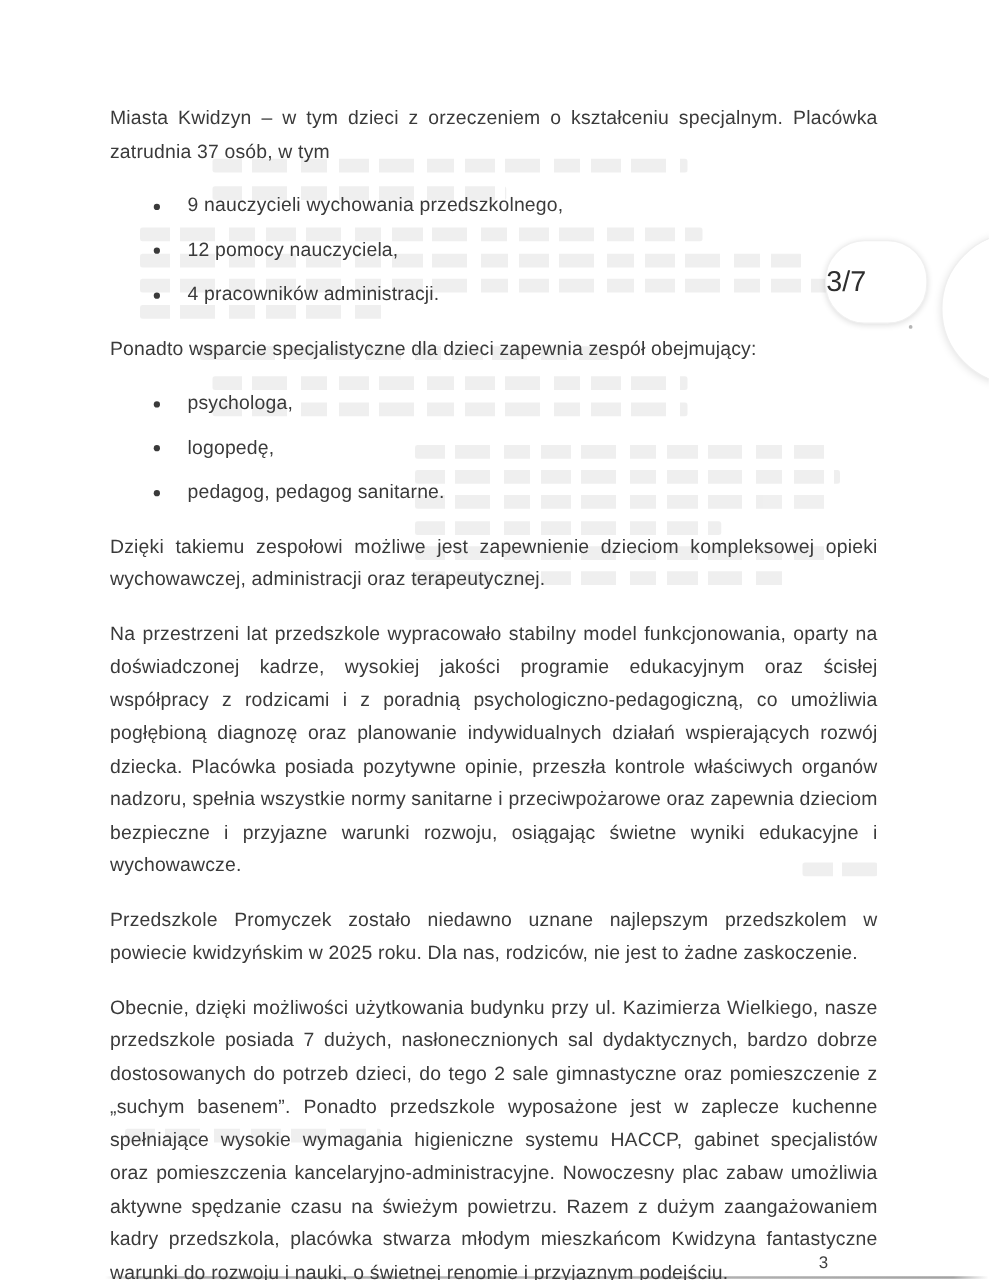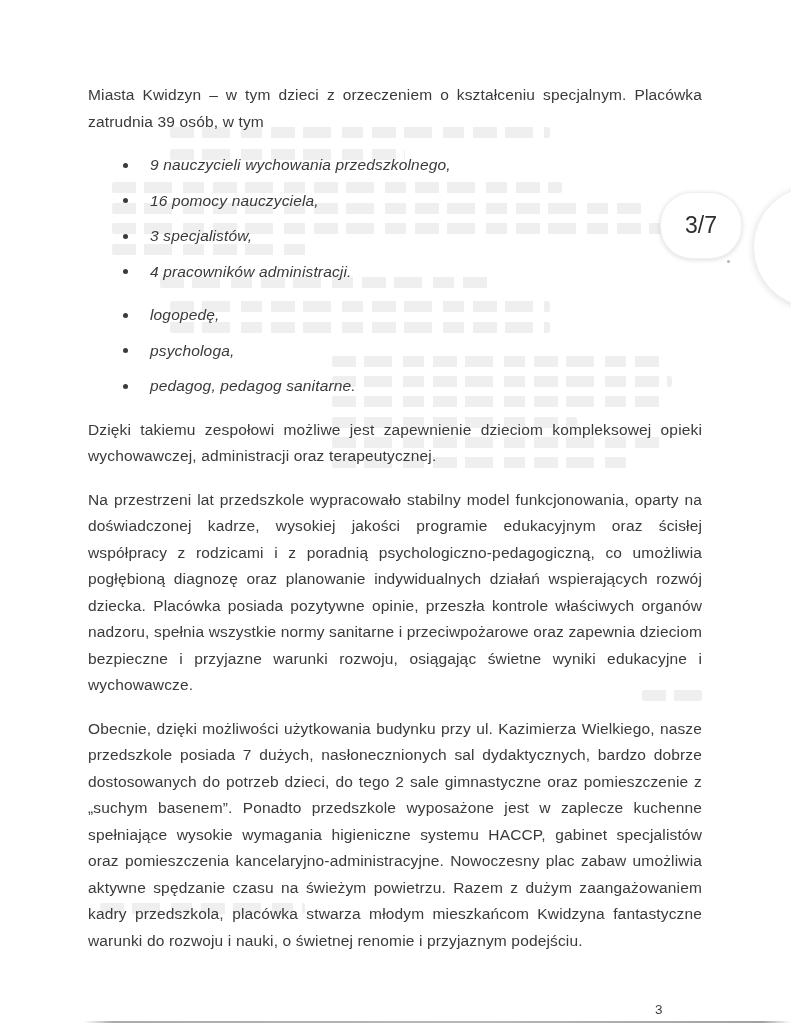--- a/index.html
+++ b/index.html
@@ -29,21 +29,20 @@
     z-index: 2;
   }
   .page-content p {
     margin: 0 0 17px 0;
     text-align: justify;
   }
   .bullet-list {
     list-style: none;
     margin: 3px 0 17px 0;
     padding: 0;
-    font-style: italic;
   }
   .bullet-list li {
     position: relative;
     padding-left: 62px;
     margin-bottom: 9px;
   }
   .bullet-dot {
     position: absolute;
     left: 35px;
     top: 10.5px;
@@ -59,21 +58,21 @@
     left: 660px;
     top: 192px;
     width: 80px;
     height: 65px;
     background: #ffffff;
     border: 1px solid #f0f0f0;
     border-radius: 32px;
     box-shadow: 0 1px 5px rgba(0,0,0,0.14);
     display: flex;
     align-items: center;
-    justify-content: center;
+    justify-content: flex-start;
     font-size: 23px;
     color: #2e2e2e;
     z-index: 5;
   }
 
   
   .scrubber-handle {
     position: absolute;
     left: 753px;
     top: 186px;
@@ -151,59 +150,57 @@
   <div class="ghost" style="left:332px; top:376px; width:340px;"></div>
   <div class="ghost" style="left:332px; top:396px; width:330px;"></div>
   <div class="ghost" style="left:332px; top:417px; width:245px;"></div>
   <div class="ghost" style="left:332px; top:437px; width:330px;"></div>
   <div class="ghost" style="left:332px; top:457px; width:300px;"></div>
   <div class="ghost" style="left:642px; top:690px; width:60px;"></div>
   <div class="ghost" style="left:100px; top:903px; width:205px;"></div>
 </div>
 
 <main class="page-content">
-  <p>Miasta Kwidzyn – w tym dzieci z orzeczeniem o kształceniu specjalnym. Placówka zatrudnia 39 osób, w tym</p>
+  <p>Miasta Kwidzyn – w tym dzieci z orzeczeniem o kształceniu specjalnym. Placówka zatrudnia 37 osób, w tym</p>
 
   <ul class="bullet-list">
     <li>
       <span class="bullet-dot"></span>
       <span>9 nauczycieli wychowania przedszkolnego,</span>
     </li>
     <li>
       <span class="bullet-dot"></span>
-      <span>16 pomocy nauczyciela,</span>
-    </li>
-    <li>
-      <span class="bullet-dot"></span>
-      <span>3 specjalistów,</span>
+      <span>12 pomocy nauczyciela,</span>
     </li>
     <li>
       <span class="bullet-dot"></span>
       <span>4 pracowników administracji.</span>
     </li>
   </ul>
 
+  <p>Ponadto wsparcie specjalistyczne dla dzieci zapewnia zespół obejmujący:</p>
 
   <ul class="bullet-list">
     <li>
       <span class="bullet-dot"></span>
+      <span>psychologa,</span>
+    </li>
+    <li>
+      <span class="bullet-dot"></span>
       <span>logopedę,</span>
-    </li>
-    <li>
-      <span class="bullet-dot"></span>
-      <span>psychologa,</span>
     </li>
     <li>
       <span class="bullet-dot"></span>
       <span>pedagog, pedagog sanitarne.</span>
     </li>
   </ul>
 
   <p>Dzięki takiemu zespołowi możliwe jest zapewnienie dzieciom kompleksowej opieki wychowawczej, administracji oraz terapeutycznej.</p>
   <p>Na przestrzeni lat przedszkole wypracowało stabilny model funkcjonowania, oparty na doświadczonej kadrze, wysokiej jakości programie edukacyjnym oraz ścisłej współpracy z rodzicami i z poradnią psychologiczno-pedagogiczną, co umożliwia pogłębioną diagnozę oraz planowanie indywidualnych działań wspierających rozwój dziecka. Placówka posiada pozytywne opinie, przeszła kontrole właściwych organów nadzoru, spełnia wszystkie normy sanitarne i przeciwpożarowe oraz zapewnia dzieciom bezpieczne i przyjazne warunki rozwoju, osiągając świetne wyniki edukacyjne i wychowawcze.</p>
+  <p>Przedszkole Promyczek zostało niedawno uznane najlepszym przedszkolem w powiecie kwidzyńskim w 2025 roku. Dla nas, rodziców, nie jest to żadne zaskoczenie.</p>
   <p>Obecnie, dzięki możliwości użytkowania budynku przy ul. Kazimierza Wielkiego, nasze przedszkole posiada 7 dużych, nasłonecznionych sal dydaktycznych, bardzo dobrze dostosowanych do potrzeb dzieci, do tego 2 sale gimnastyczne oraz pomieszczenie z „suchym basenem”. Ponadto przedszkole wyposażone jest w zaplecze kuchenne spełniające wysokie wymagania higieniczne systemu HACCP, gabinet specjalistów oraz pomieszczenia kancelaryjno-administracyjne. Nowoczesny plac zabaw umożliwia aktywne spędzanie czasu na świeżym powietrzu. Razem z dużym zaangażowaniem kadry przedszkola, placówka stwarza młodym mieszkańcom Kwidzyna fantastyczne warunki do rozwoju i nauki, o świetnej renomie i przyjaznym podejściu.</p>
 
 </main>
 
 <div class="page-pill">
   <span>3/7</span>
 </div>
 
 <div class="scrubber-handle"></div>
 <div class="speck"></div>

